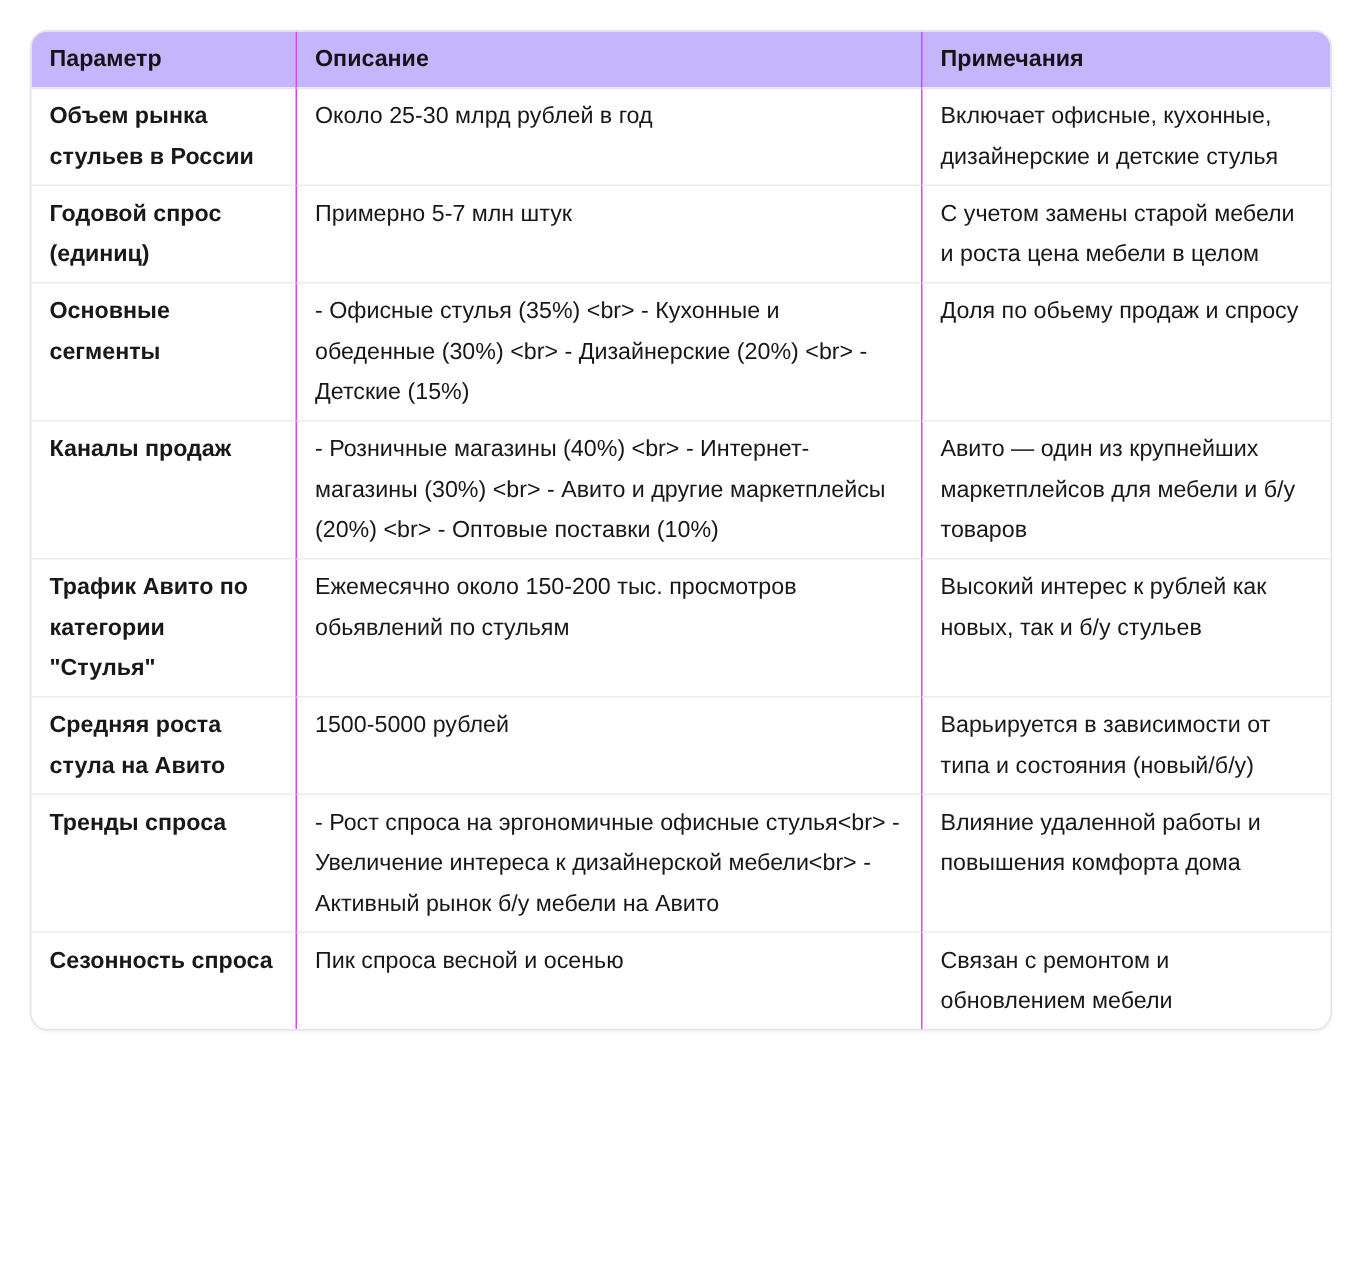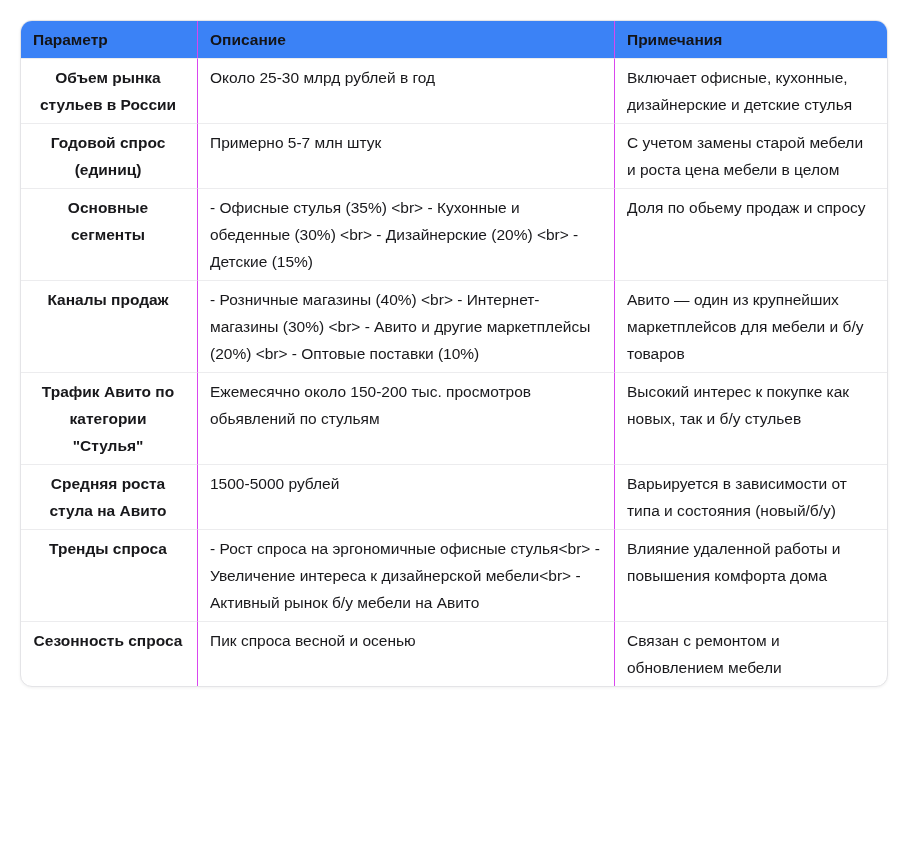--- a/index.html
+++ b/index.html
@@ -36,27 +36,26 @@
   col.c-notes { width: 273px; }
 
   th, td {
     padding: 5px 14px 5px 12px;
     text-align: left;
     vertical-align: top;
     border-bottom: 1px solid #ececee;
     word-wrap: break-word;
   }
   thead th {
-    background: #3b82f6;
+    background: #c4b5fd;
     font-weight: 600;
     color: #141417;
   }
   tbody th.param-cell {
     font-weight: 700;
-    text-align: center;
   }
   .v-divide {
     border-left: 1px solid #d946ef;
   }
   tbody tr:last-child th,
   tbody tr:last-child td {
     border-bottom: none;
   }
 </style>
 </head>
@@ -93,21 +92,21 @@
         <td class="v-divide">Доля по обьему продаж и спросу</td>
       </tr>
       <tr>
         <th class="param-cell">Каналы продаж</th>
         <td class="v-divide">- Розничные магазины (40%) &lt;br&gt; - Интернет-магазины (30%) &lt;br&gt; - Авито и другие маркетплейсы (20%) &lt;br&gt; - Оптовые поставки (10%)</td>
         <td class="v-divide">Авито — один из крупнейших маркетплейсов для мебели и б/у товаров</td>
       </tr>
       <tr>
         <th class="param-cell">Трафик Авито по категории "Стулья"</th>
         <td class="v-divide">Ежемесячно около 150-200 тыс. просмотров обьявлений по стульям</td>
-        <td class="v-divide">Высокий интерес к покупке как новых, так и б/у стульев</td>
+        <td class="v-divide">Высокий интерес к рублей как новых, так и б/у стульев</td>
       </tr>
       <tr>
         <th class="param-cell">Средняя роста стула на Авито</th>
         <td class="v-divide">1500-5000 рублей</td>
         <td class="v-divide">Варьируется в зависимости от типа и состояния (новый/б/у)</td>
       </tr>
       <tr>
         <th class="param-cell">Тренды спроса</th>
         <td class="v-divide">- Рост спроса на эргономичные офисные стулья&lt;br&gt; - Увеличение интереса к дизайнерской мебели&lt;br&gt; - Активный рынок б/у мебели на Авито</td>
         <td class="v-divide">Влияние удаленной работы и повышения комфорта дома</td>

